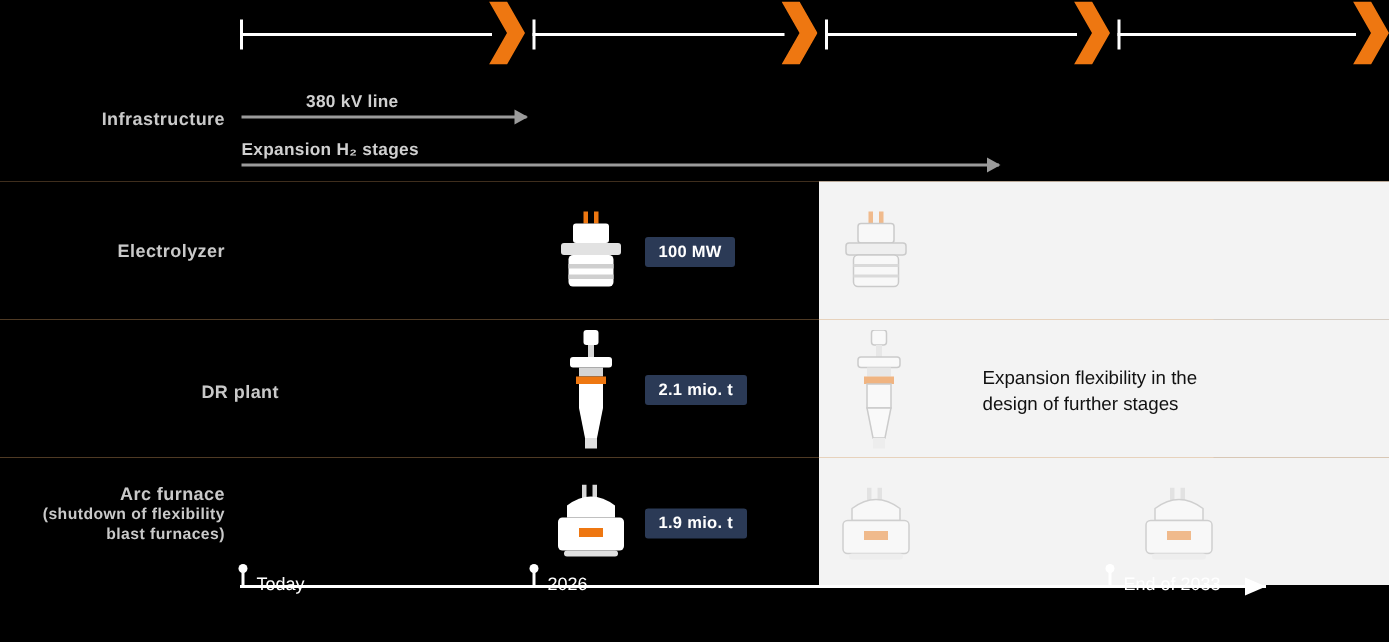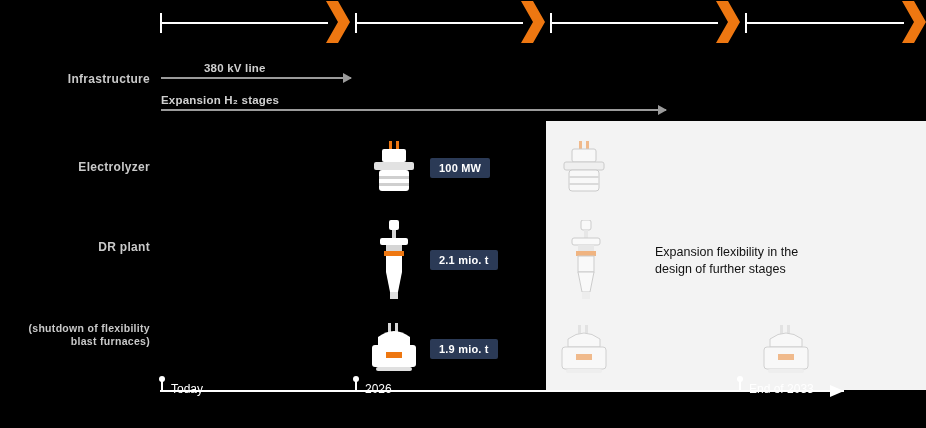--- a/index.html
+++ b/index.html
@@ -159,21 +159,21 @@
         <rect x="12" y="36" width="16" height="16" fill="#ffffff" stroke="#a5a5a5"></rect>
         <polygon points="12,52 28,52 24,72 16,72" fill="#ffffff" stroke="#a5a5a5"></polygon>
         <rect x="16" y="72" width="8" height="7" fill="#e8e8e8"></rect>
       </svg>
     </div>
 
     <div class="flextext" style="left:655px;top:31px;width:220px;white-space:pre-line;">Expansion flexibility in the
 design of further stages</div>
   </div>
 
-  <div class="rowlabel" style="top:240px;">
+  <div class="rowlabel" style="top:254px;padding-left:36px;">
     <span>DR plant</span>
   </div>
 
   <div class="panel" style="top:305px;width:926px;height:85px;">
     <div class="panel-inner-dark" style="width:546px;"></div>
     <div style="position:absolute;left:546px;top:0;width:380px;height:100%;background:#f3f3f3;"></div>
 
     <div class="icon" style="left:368px;top:18px;">
       <svg width="52" height="50" viewBox="0 0 52 50">
         <rect x="20" y="0" width="3" height="9" fill="#d8d8d8"></rect>
@@ -203,20 +203,21 @@
         <rect x="27" y="0" width="3" height="9" fill="#cfcfcf"></rect>
         <path d="M10 14 Q26 2 42 14 L42 22 L10 22 Z" fill="#ffffff" stroke="#a5a5a5"></path>
         <rect x="4" y="22" width="44" height="22" rx="3" fill="#ffffff" stroke="#a5a5a5"></rect>
         <rect x="18" y="29" width="16" height="6" fill="#ee7711"></rect>
         <rect x="8" y="44" width="36" height="4" rx="2" fill="#e8e8e8"></rect>
       </svg>
     </div>
   </div>
 
   <div class="rowlabel" style="top:322px;">
+    <div>Arc furnace</div>
     <div class="sub" style="white-space:pre-line;">(shutdown of flexibility
 blast furnaces)</div>
   </div>
 
   <div class="timeline">
     <div class="tl-line">
       <div class="tl-arrow"></div>
     </div>
     <div class="tick" style="left:161px;">
       <div class="dot"></div>

